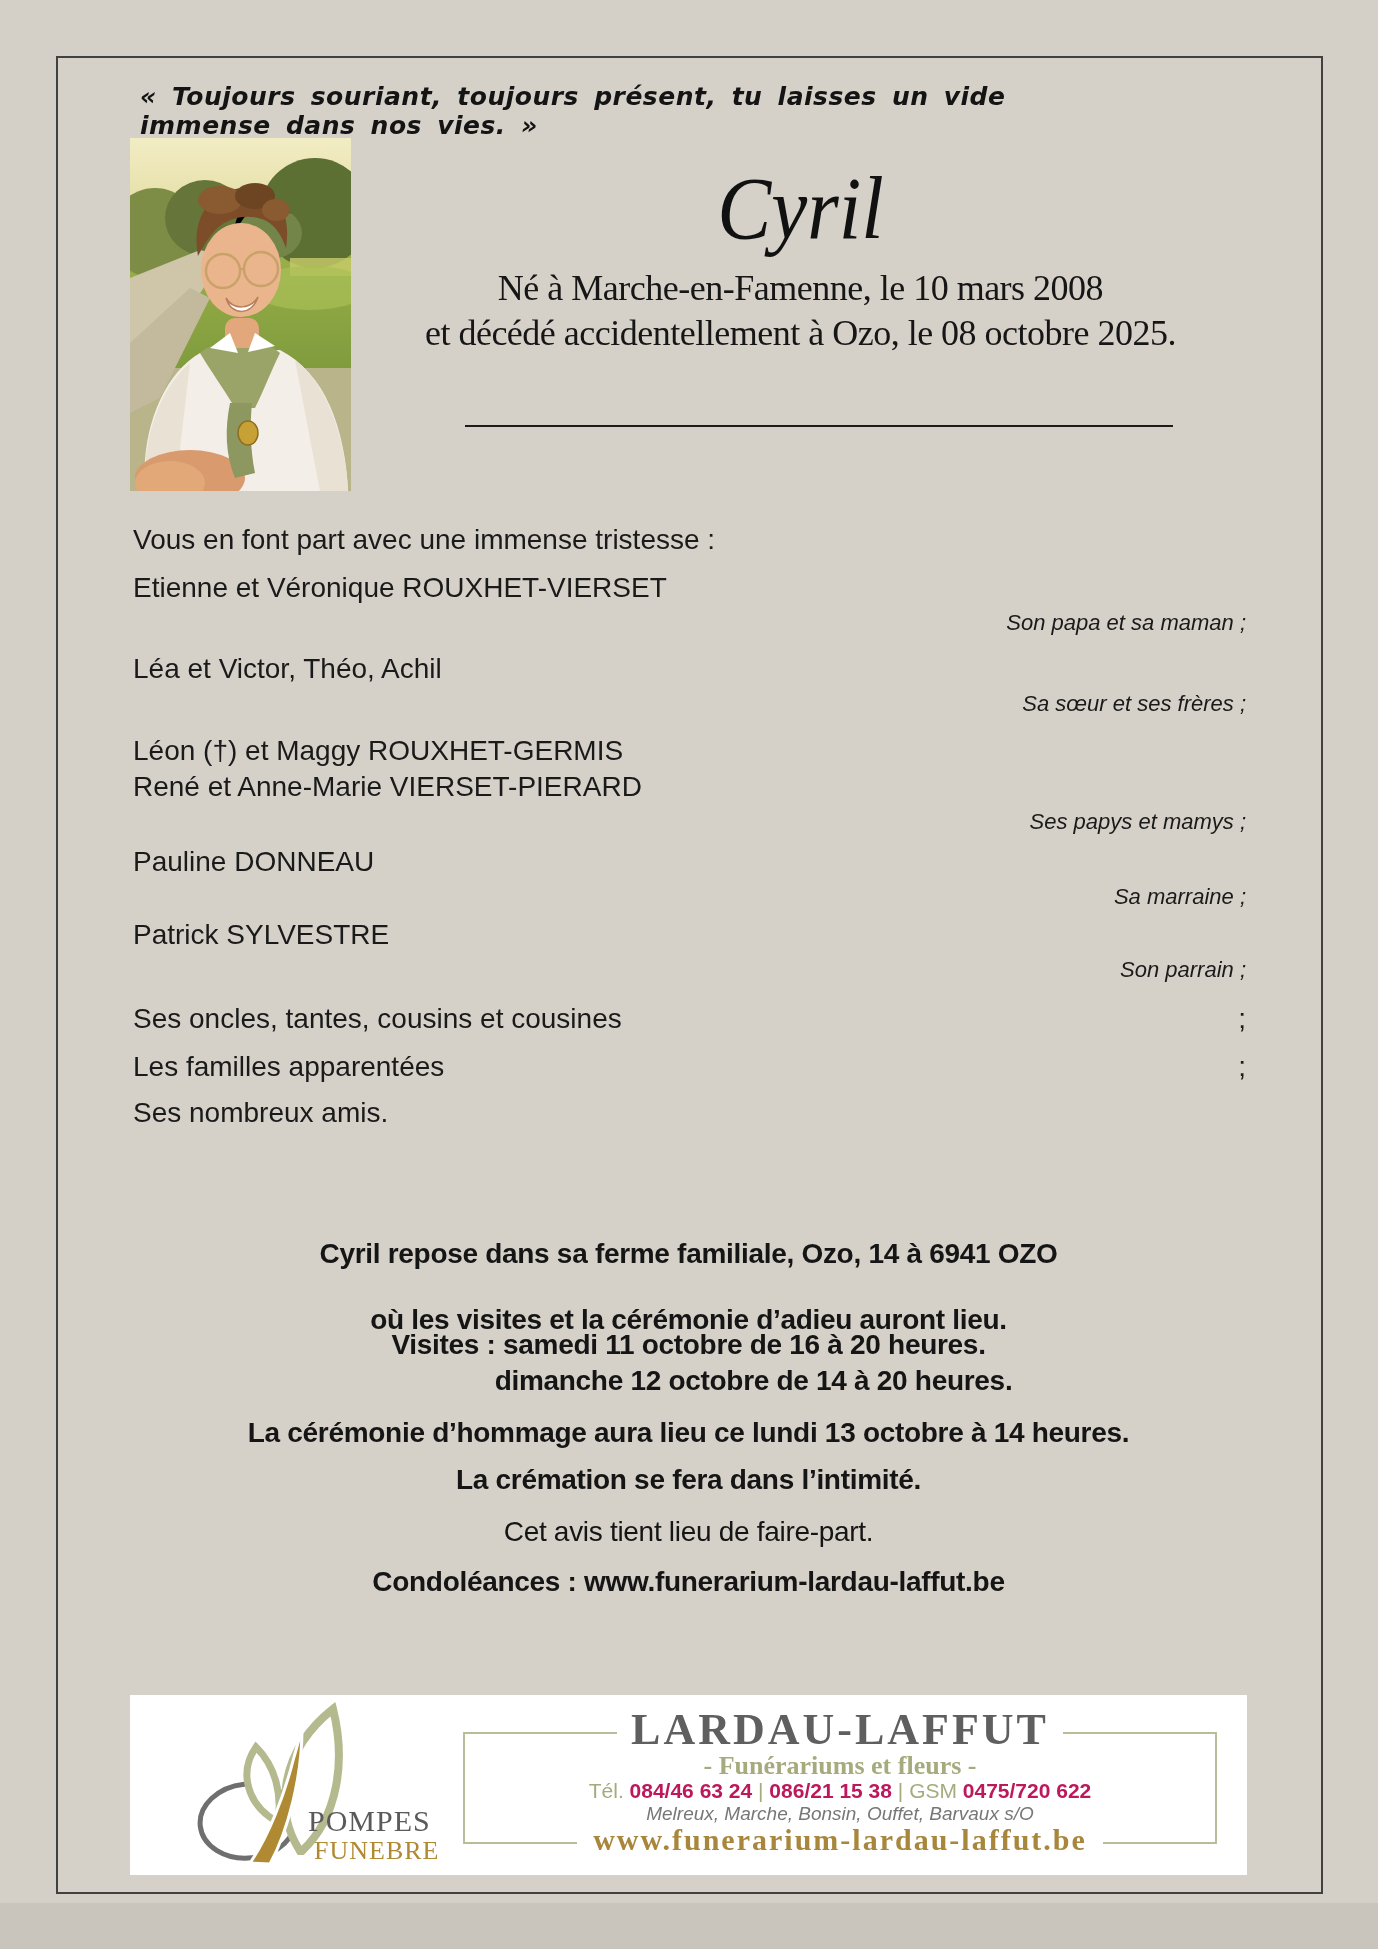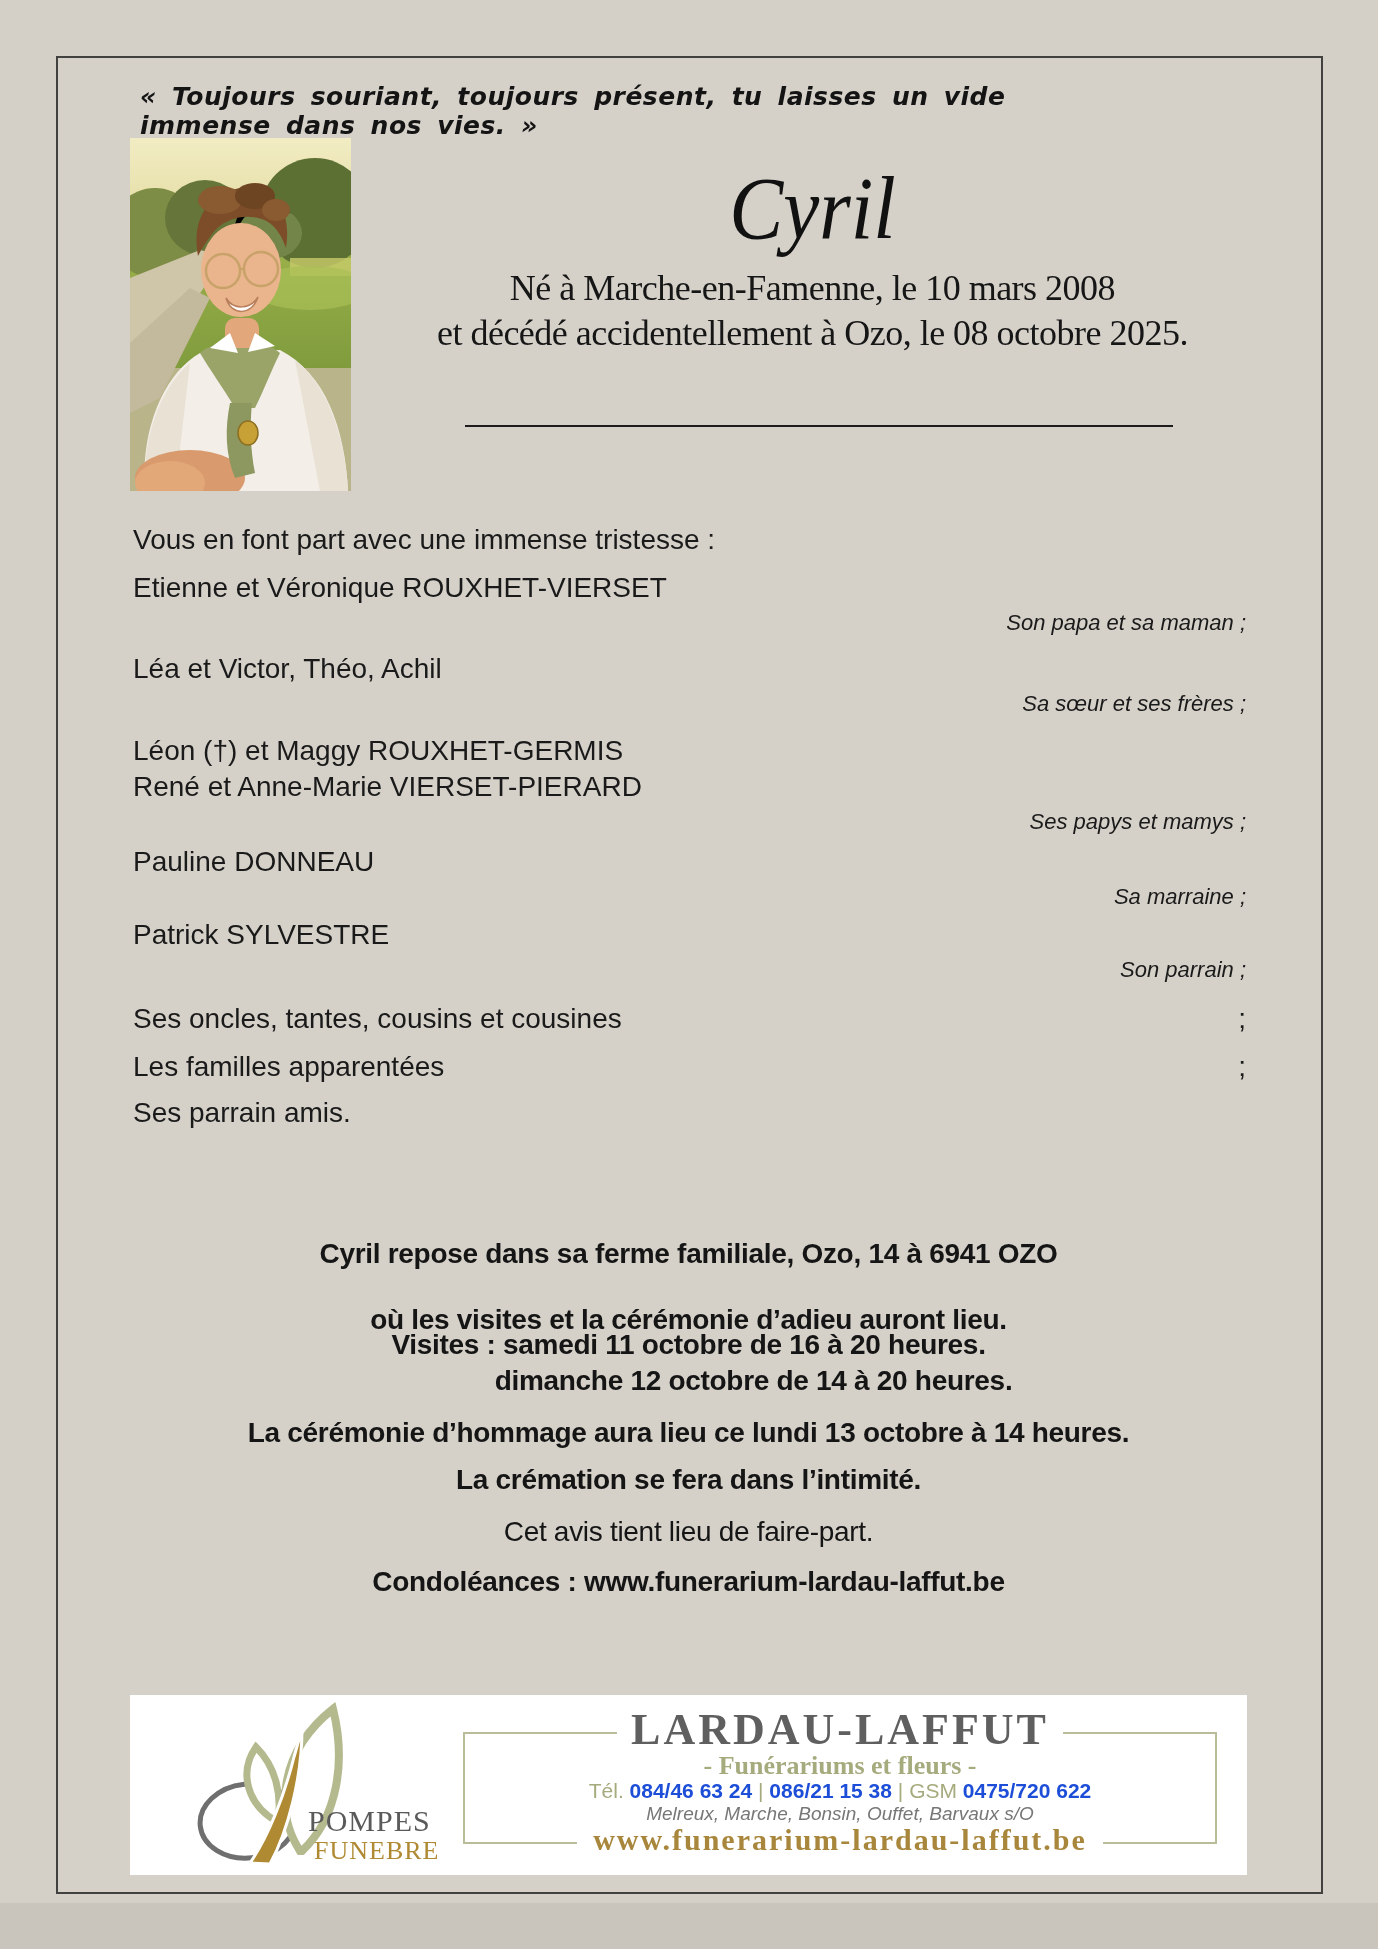--- a/index.html
+++ b/index.html
@@ -16,21 +16,21 @@
     position:absolute;left:56px;top:56px;width:1263px;height:1834px;
     border:2px solid #41413f;background:#d5d1c9;
   }
   .quote{
     position:absolute;left:140px;top:82px;width:1000px;
     font-family:"DejaVu Sans",sans-serif;
     font-style:italic;font-weight:bold;font-size:25px;
     letter-spacing:.5px;word-spacing:6px;color:#141414;
   }
   .photo{position:absolute;left:130px;top:138px;width:221px;height:353px;overflow:hidden;}
-  .title-block{position:absolute;left:360px;top:158px;width:905px;text-align:center;}
+  .title-block{position:absolute;left:348px;top:158px;width:905px;text-align:center;}
   .deceased-name{
     font-family:"Liberation Serif",serif;font-style:italic;
     font-size:88px;line-height:1.15;color:#111;
     display:inline-block;transform:scaleX(.92);transform-origin:center;
   }
   .subtitle{
     margin-top:7px;
     font-family:"Liberation Serif",serif;
     font-size:36px;line-height:45px;letter-spacing:-0.5px;color:#161616;
   }
@@ -46,21 +46,21 @@
   .fline{position:absolute;left:333px;width:754px;text-align:center;}
   .brand-name{
     top:12px;font-family:"Liberation Serif",serif;font-weight:bold;
     font-size:44px;letter-spacing:3px;color:#5f5f5f;line-height:1.05;
   }
   .brand-name span{background:#ffffff;display:inline-block;padding:0 14px;}
   .brand-tagline{top:58px;font-family:"Liberation Serif",serif;font-weight:bold;
     font-size:26px;color:#a6ab7e;line-height:1;}
   .brand-phone{top:85px;font-size:21px;line-height:1;color:#5c5c5c;}
   .brand-phone .olv{color:#a6ab7e;font-weight:normal;}
-  .brand-phone .num{color:#1d4ed8;font-weight:bold;}
+  .brand-phone .num{color:#be185d;font-weight:bold;}
   .brand-cities{top:109px;font-style:italic;font-size:19px;color:#777777;line-height:1;}
   .brand-site{top:128px;font-family:"Liberation Serif",serif;font-weight:bold;
     font-size:30px;letter-spacing:2px;color:#a8863b;line-height:1.15;}
   .brand-site span{background:#ffffff;display:inline-block;padding:0 16px;}
   .logo{position:absolute;left:48px;top:4px;}
 </style>
 </head>
 <body>
 
 <div class="page">
@@ -154,21 +154,21 @@
   <div class="fam fam-right" style="top:957px">Son parrain ;</div>
 
   <div class="fam fam-flex" style="top:1003px">
     <span>Ses oncles, tantes, cousins et cousines</span>
     <span>;</span>
   </div>
   <div class="fam fam-flex" style="top:1051px">
     <span>Les familles apparentées</span>
     <span>;</span>
   </div>
-  <div class="fam" style="top:1097px">Ses parrain amis.</div>
+  <div class="fam" style="top:1097px">Ses nombreux amis.</div>
 
   <div class="cer" style="top:1238px">Cyril repose dans sa ferme familiale, Ozo, 14 à 6941 OZO</div>
   <div class="cer" style="top:1304px">où les visites et la cérémonie d’adieu auront lieu.</div>
   <div class="cer" style="top:1329px">Visites : samedi 11 octobre de 16 à 20 heures.</div>
   <div class="cer" style="top:1365px;left:121px">dimanche 12 octobre de 14 à 20 heures.</div>
   <div class="cer" style="top:1417px">La cérémonie d’hommage aura lieu ce lundi 13 octobre à 14 heures.</div>
   <div class="cer" style="top:1464px">La crémation se fera dans l’intimité.</div>
   <div class="cer regular" style="top:1516px">Cet avis tient lieu de faire-part.</div>
   <div class="cer" style="top:1566px">Condoléances : www.funerarium-lardau-laffut.be</div>
 

